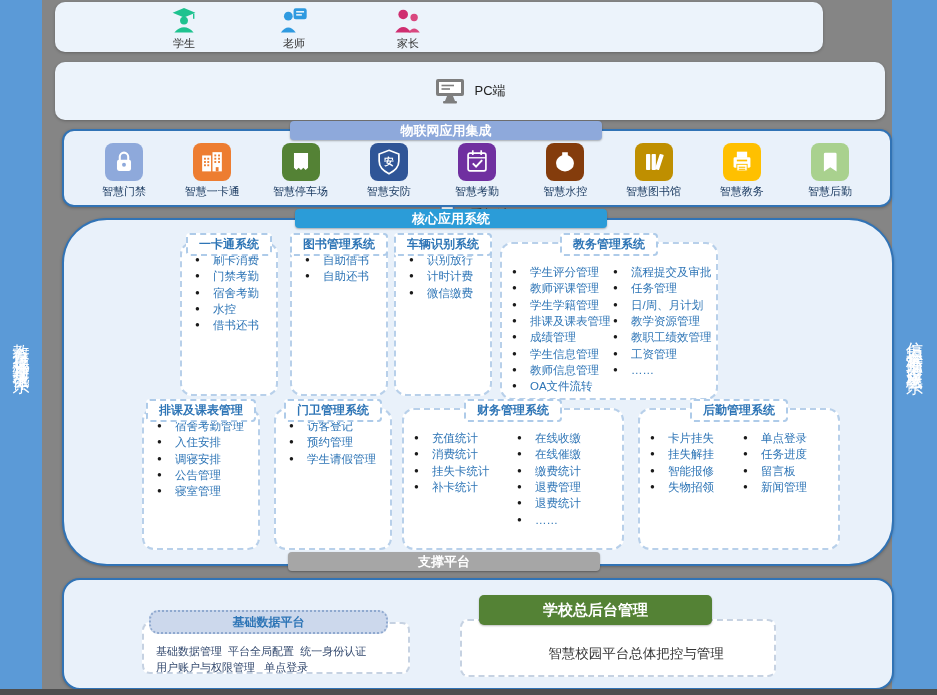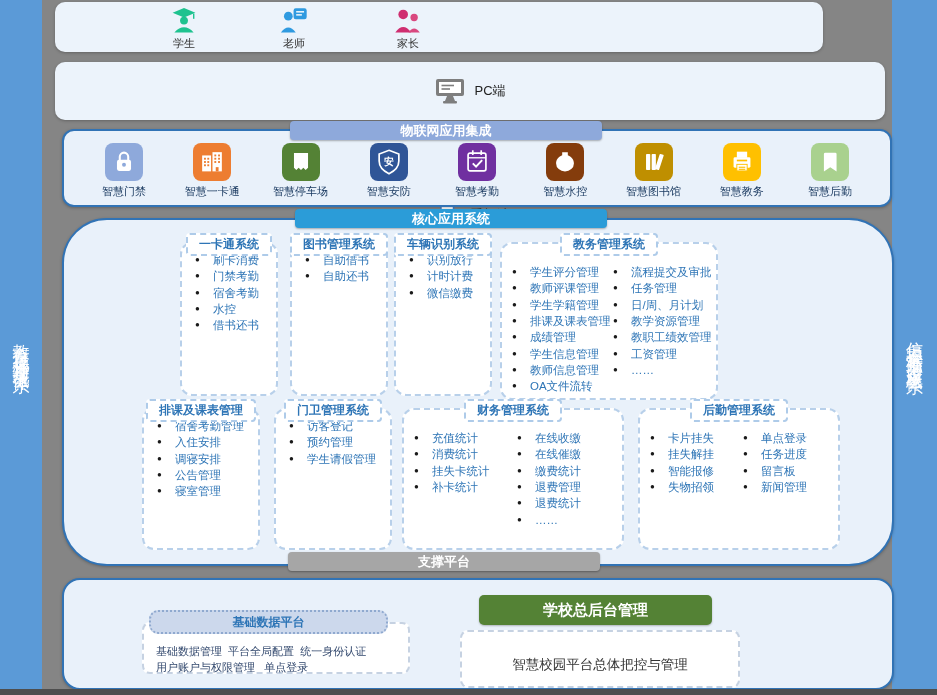--- a/index.html
+++ b/index.html
@@ -67,23 +67,23 @@
   .support-panel{left:62px;top:578px;width:828px;height:108px;border-radius:18px;}
   .base-title{position:absolute;left:85px;top:30px;width:235px;height:20px;background:#ccd8ec;
               border:2px dotted #8fa9cf;border-radius:9px;display:flex;align-items:center;
               justify-content:center;color:#2e75b6;font-weight:bold;font-size:12px;z-index:2;}
   .base-box{position:absolute;left:78px;top:42px;width:268px;height:52px;background:#fff;
             border:2px dashed #c6d2e2;border-radius:8px;padding:20px 0 0 12px;box-sizing:border-box;}
   .base-box div{font-size:11px;color:#33496e;line-height:1.45;white-space:pre;}
   .admin-title{position:absolute;left:415px;top:15px;width:233px;height:30px;border-radius:5px;
                display:flex;align-items:center;justify-content:center;color:#fff;font-weight:bold;
                font-size:15px;z-index:2;box-shadow:0 1px 2px rgba(0,0,0,.25);}
-  .admin-box{position:absolute;left:396px;top:50px;width:276px;height:54px;background:#fff;
+  .admin-box{position:absolute;left:396px;top:39px;width:276px;height:54px;background:#fff;
              border:2px dashed #c6d2e2;border-radius:8px;display:flex;align-items:center;
-             justify-content:center;}
+             justify-content:center;padding-left:36px;}
   .admin-box span{font-size:13.5px;color:#333;padding-top:12px;}
 </style>
 </head>
 <body>
 
 <div class="stage">
 
   <div class="sidebar left">
     <span>教育信息化标准与规范体系</span>
   </div>

